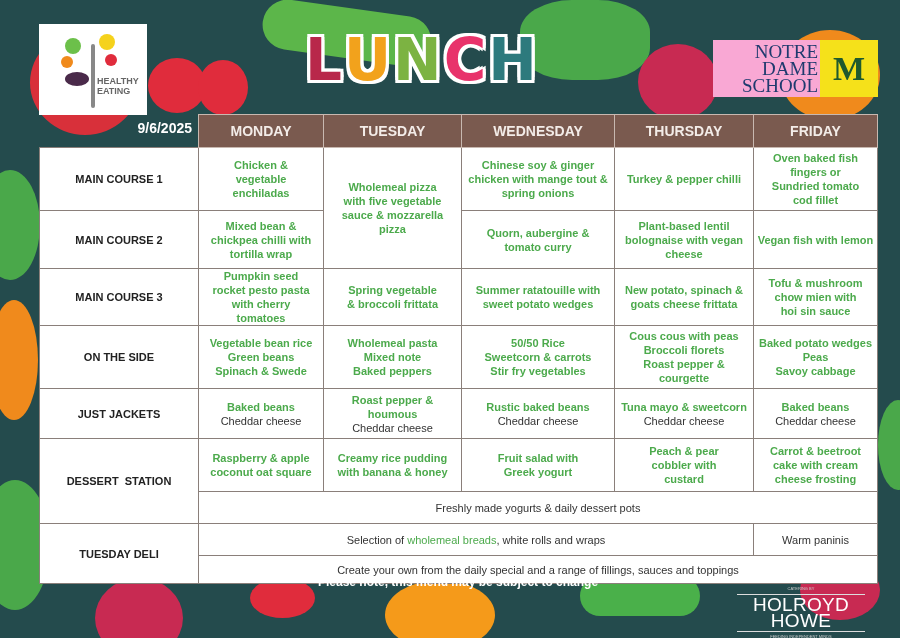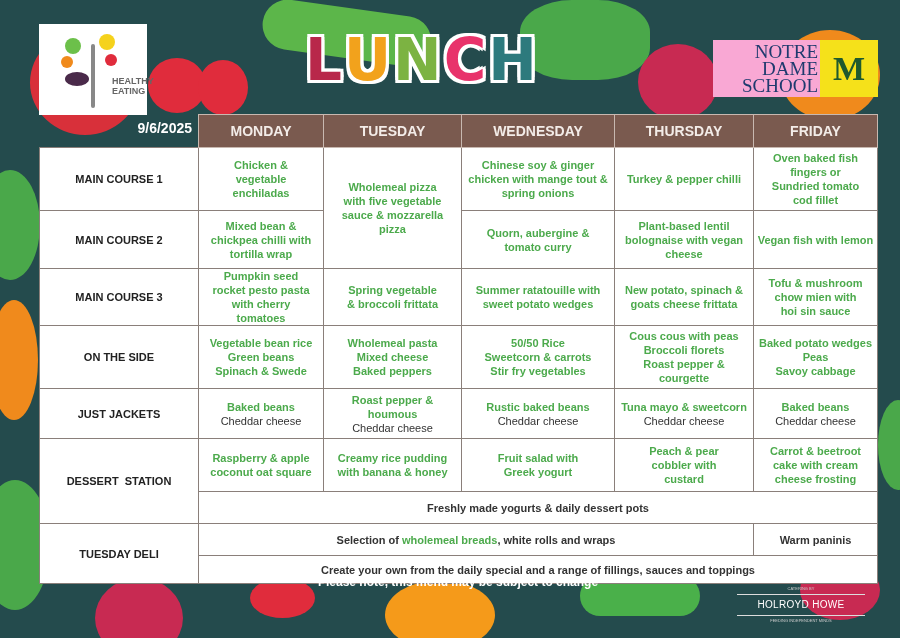--- a/index.html
+++ b/index.html
@@ -13,21 +13,20 @@
     position:absolute; left:39px; top:24px; width:108px; height:91px;
     background:#fff;
   }
   .logo-left .fork {
     position:absolute; left:52px; top:20px; width:4px; height:64px; background:#888; border-radius:2px;
   }
   .logo-left .fruit { position:absolute; border-radius:50%; }
   .logo-left .txt {
     position:absolute; left:58px; top:52px; font-size:9px; line-height:10px; color:#666; font-weight:bold;
     font-family:"Liberation Sans Narrow","Liberation Sans", sans-serif;
-    margin-left:15px;
   }
   .title {
     position:absolute; left:305px; top:30px; height:64px; display:flex; gap:2px;
   }
   .title span {
     display:inline-block; font-size:58px; font-weight:900; line-height:60px;
     font-family:"DejaVu Sans", sans-serif;
     -webkit-text-stroke: 0px;
     text-shadow: 3px 0 #fff, -3px 0 #fff, 0 3px #fff, 0 -3px #fff, 3px 3px #fff, -3px -3px #fff, 3px -3px #fff, -3px 3px #fff;
   }
@@ -52,29 +51,29 @@
     border:1px solid #8a7f7a; padding:0 3px; text-align:center; vertical-align:middle;
     font-size:11px; line-height:14px; font-weight:bold; box-sizing:border-box;
   }
   table.menu th {
     background:#7a5a4f; color:#f3ece8; font-size:14px; height:33px; border-color:#c8b8b0;
   }
   table.menu th.blank { background:transparent; border:none; }
   table.menu td { background:#fff; color:#4caa4c; }
   table.menu td.label { color:#222; font-size:11px; }
   table.menu td .dark { color:#333; font-weight:normal; }
-  table.menu td.plain { color:#333; font-weight:bold; }
+  table.menu td.plain { color:#333; font-weight:normal; }
   .note {
     position:absolute; left:318px; top:575px; color:#fff; font-weight:bold; font-size:12px;
   }
   .hh {
     position:absolute; left:737px; top:586px; width:128px; color:#fff; text-align:center;
   }
   .hh .line { height:1px; background:#ddd; margin:2px 0; }
-  .hh .name { font-size:10px; letter-spacing:0.3px; line-height:16px; }
+  .hh .name { font-size:19px; letter-spacing:0.3px; line-height:16px; }
   .hh .small { font-size:4px; color:#ccc; line-height:6px; }
 </style>
 </head>
 <body>
 
 <div class="deco" style="left:30px;top:30px;width:110px;height:105px;background:#d8303a;"></div>
 <div class="deco" style="left:148px;top:58px;width:58px;height:55px;background:#e02c3c;"></div>
 <div class="deco" style="left:198px;top:60px;width:50px;height:55px;background:#e02c3c;"></div>
 <div class="deco" style="left:262px;top:8px;width:170px;height:50px;background:#5cb64a;border-radius:40px;transform:rotate(8deg);"></div>
 <div class="deco" style="left:520px;top:0px;width:130px;height:80px;background:#4aa84a;border-radius:40%;"></div>
@@ -167,21 +166,21 @@
     </tr>
     <tr style="height:63px">
       <td class="label">ON THE SIDE</td>
       <td>
         <div>Vegetable bean rice</div>
         <div>Green beans</div>
         <div>Spinach &amp; Swede</div>
       </td>
       <td>
         <div>Wholemeal pasta</div>
-        <div>Mixed cheese</div>
+        <div>Mixed note</div>
         <div>Baked peppers</div>
       </td>
       <td>
         <div>50/50 Rice</div>
         <div>Sweetcorn &amp; carrots</div>
         <div>Stir fry vegetables</div>
       </td>
       <td>
         <div>Cous cous with peas</div>
         <div>Broccoli florets</div>

